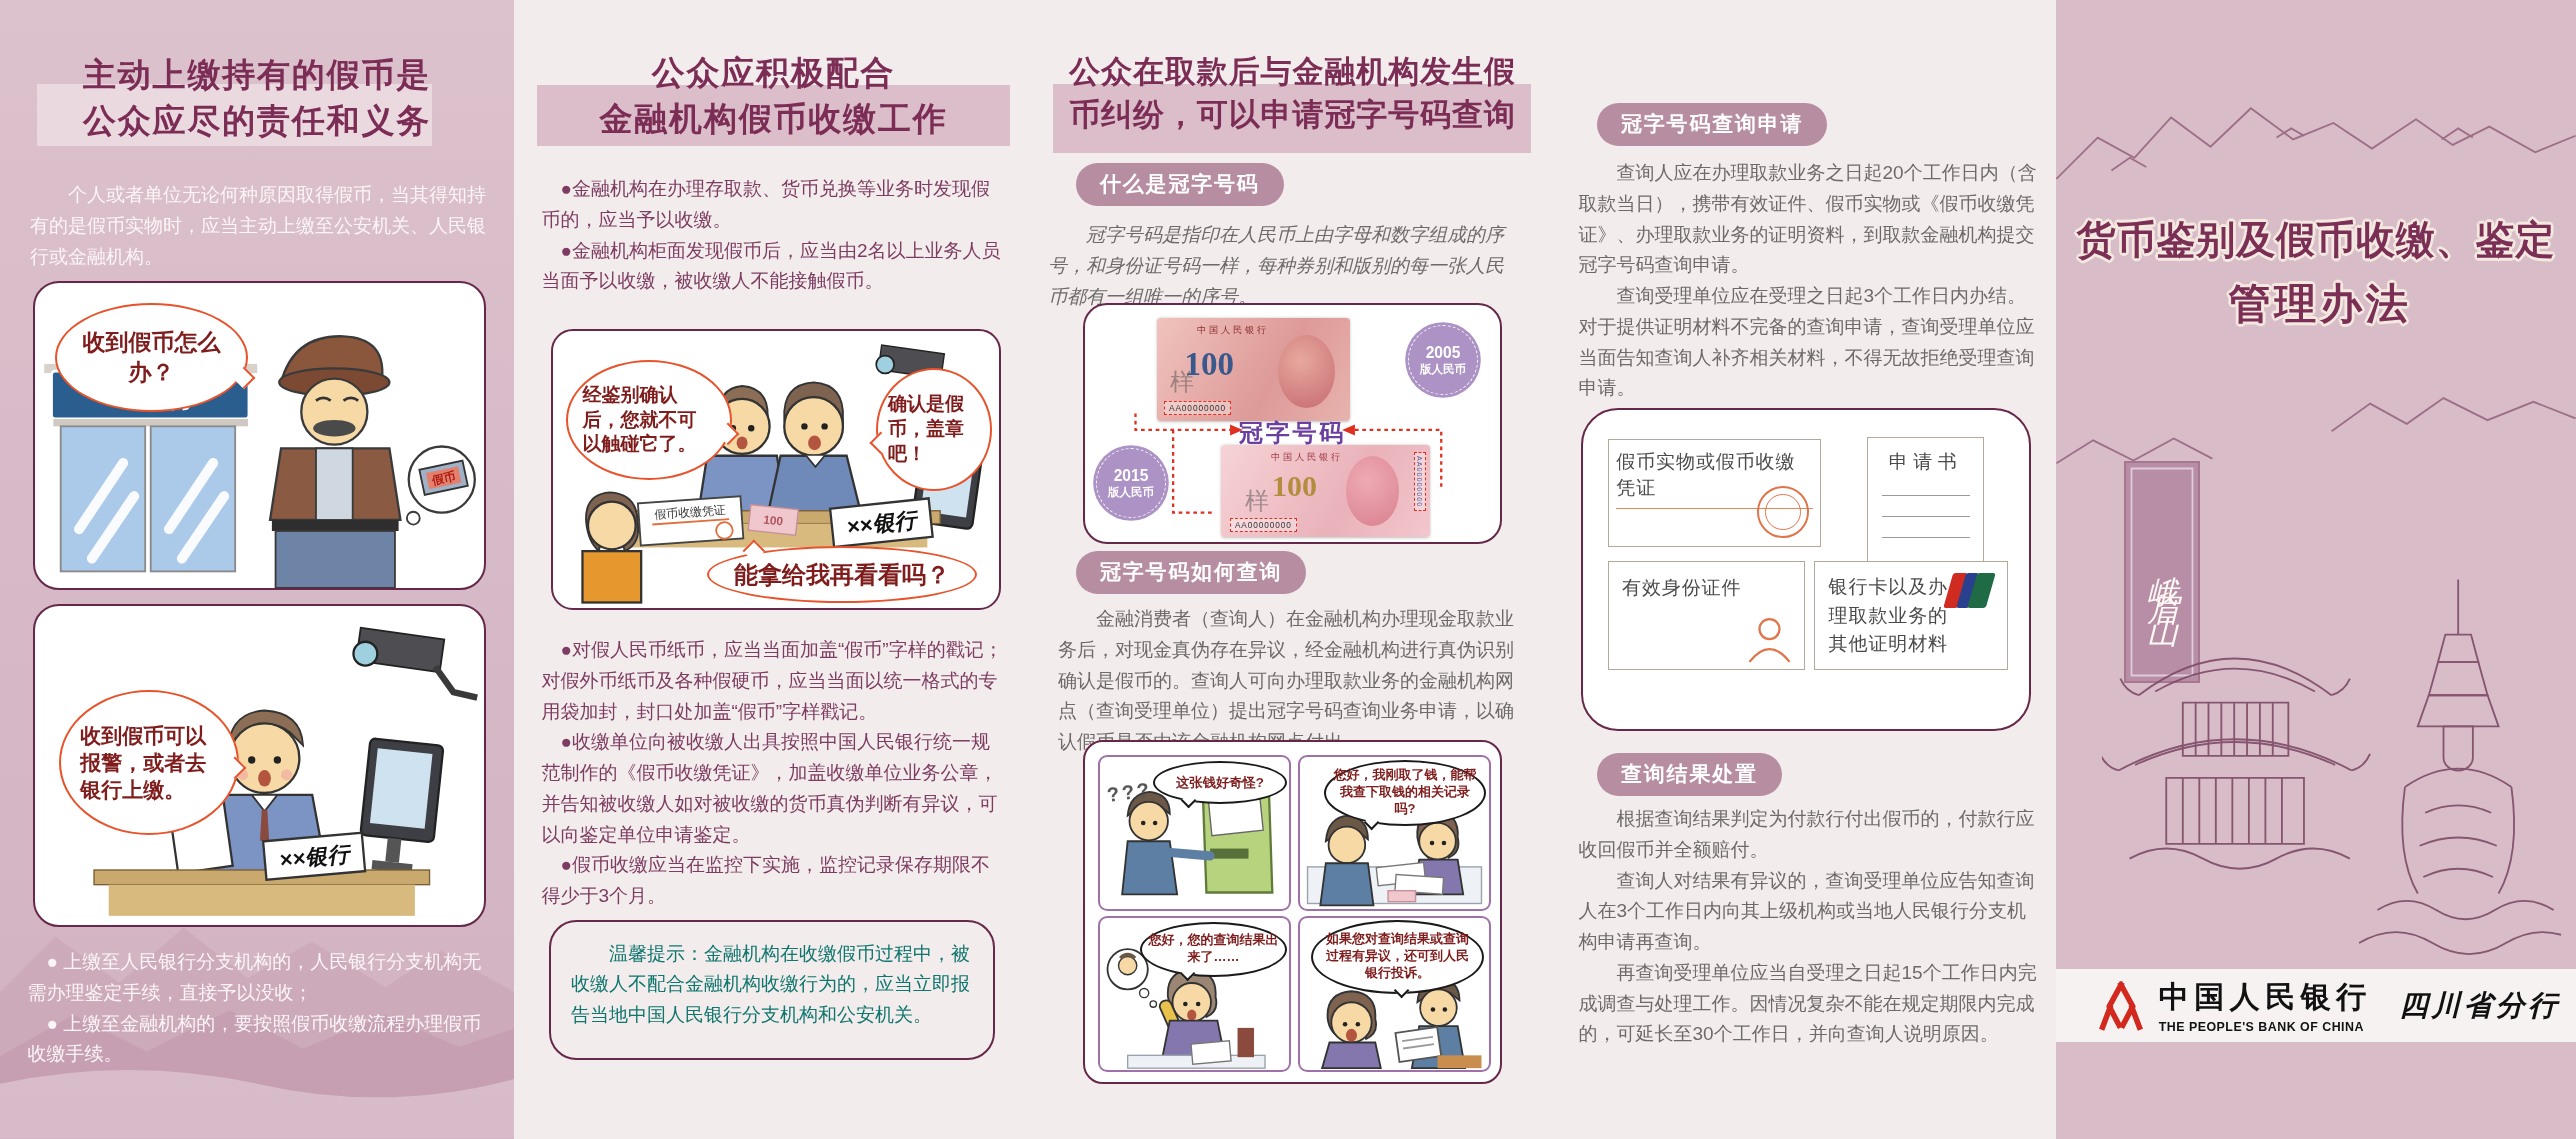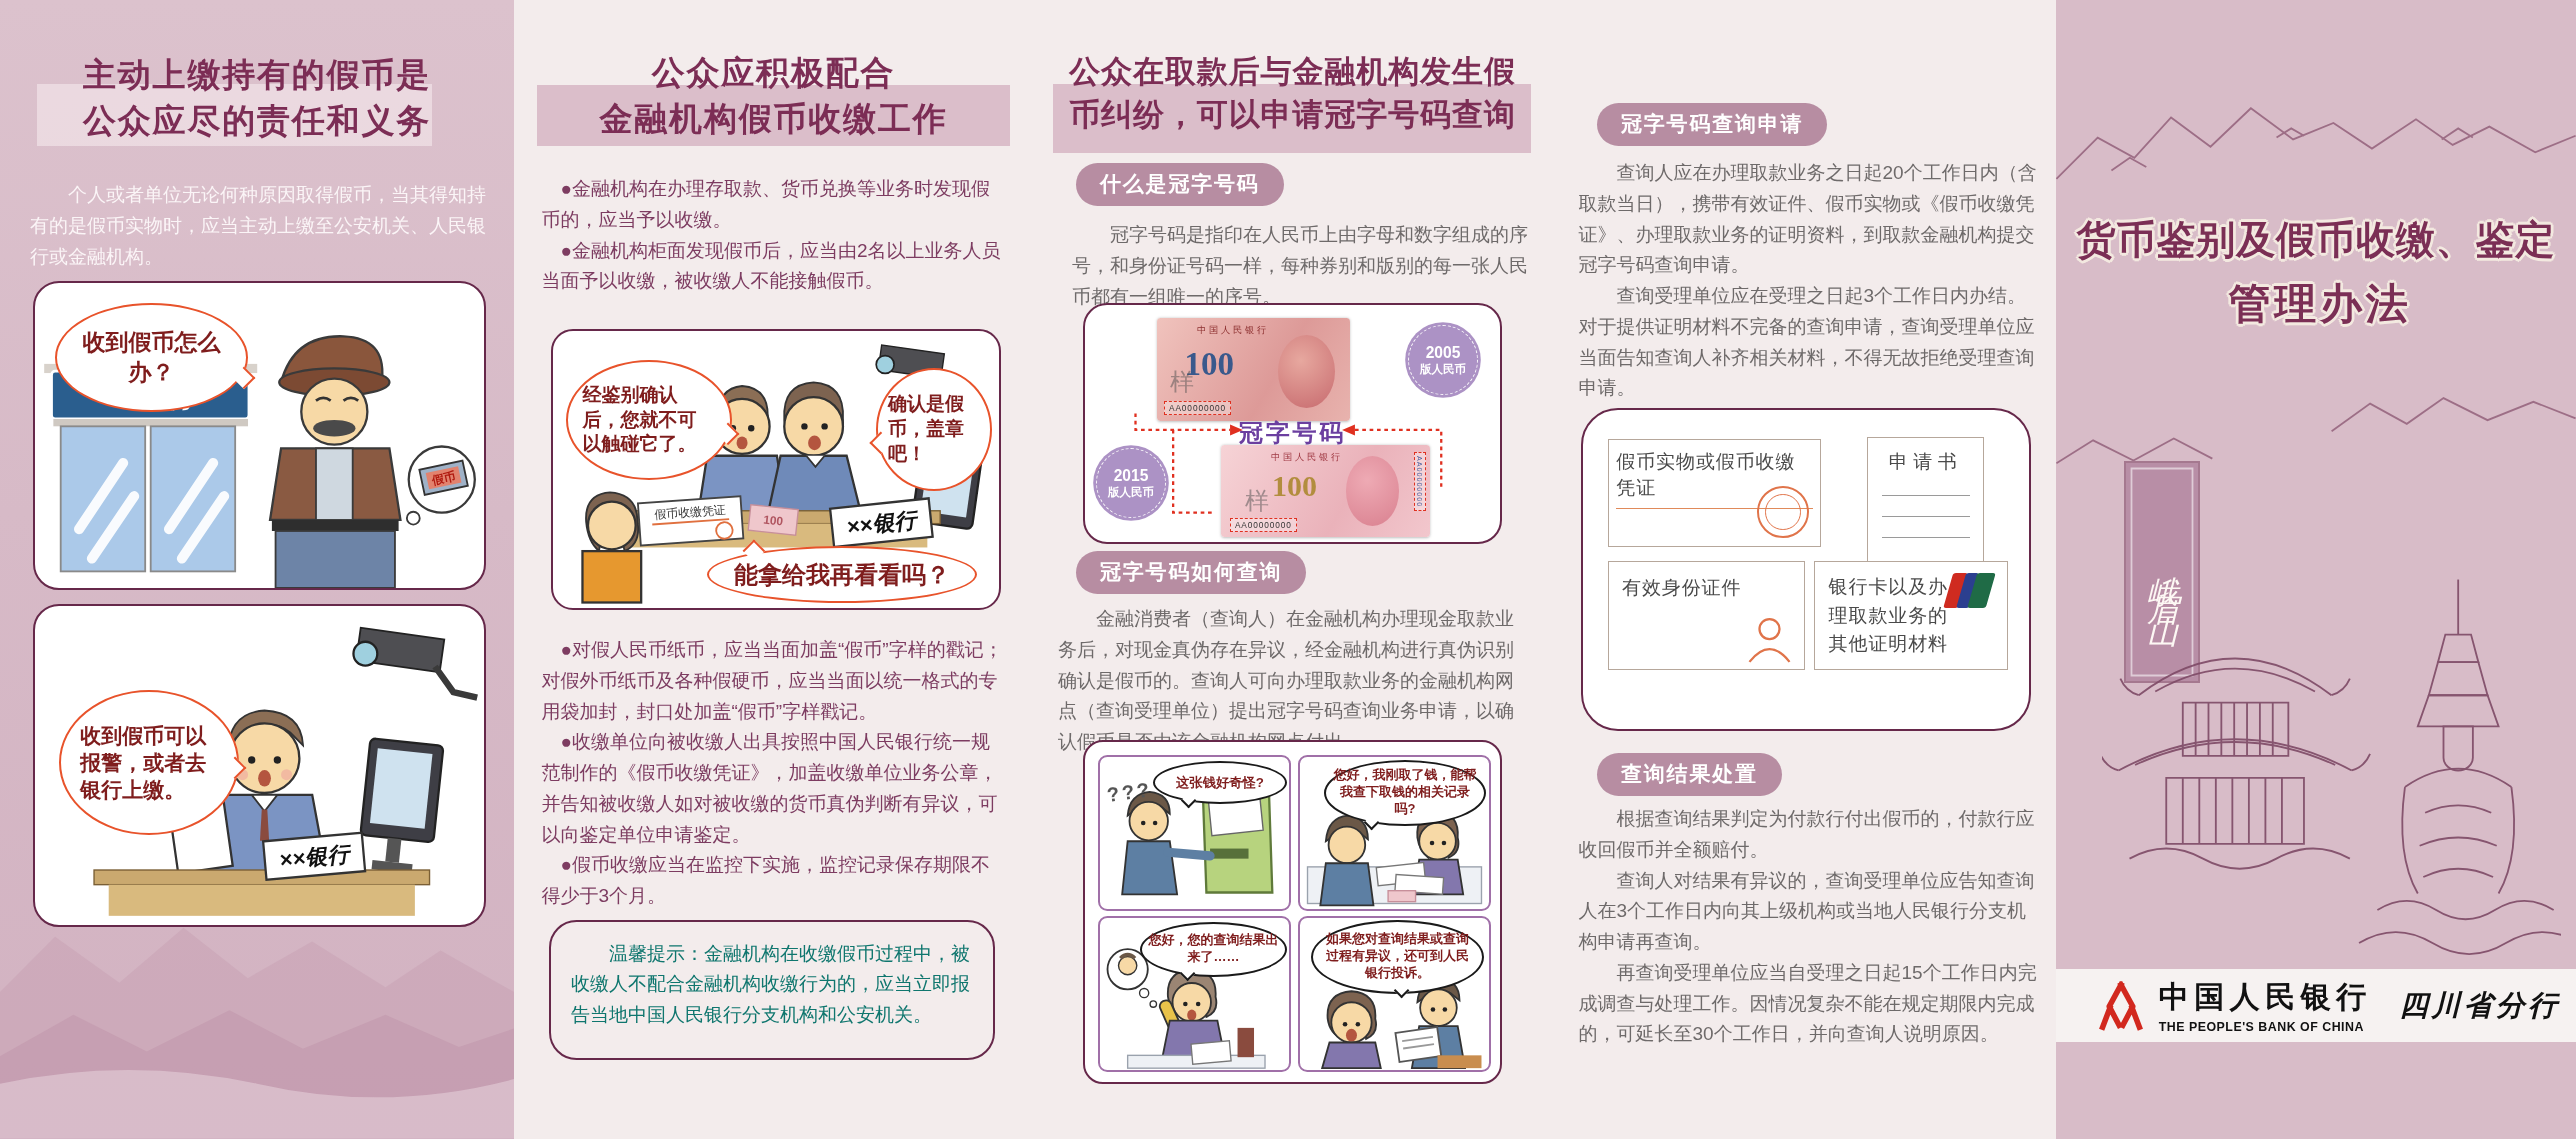--- a/index.html
+++ b/index.html
@@ -168,20 +168,24 @@
           <rect x="250" y="252" width="108" height="42" fill="#ffffff" stroke="#333" stroke-width="2.5"></rect>
           <text x="304" y="282" text-anchor="middle" font-size="24" font-weight="bold" fill="#111" font-style="italic">××银行</text>
         </g>
       </svg>
       <div class="bubble" style="left:24px;top:84px;width:176px;height:141px;font-size:21px;font-weight:bold;">
         <span style="width:78%;text-align:left;">收到假币可以报警，或者去银行上缴。</span>
         <div class="tail" style="right:-5.5px;top:48%;transform:rotate(-45deg);"></div>
       </div>
     </div>
 
+    <div class="para bullets white-text" style="left:27.5px;top:947px;width:465px;">
+      <p>● 上缴至人民银行分支机构的，人民银行分支机构无需办理鉴定手续，直接予以没收；</p>
+      <p>● 上缴至金融机构的，要按照假币收缴流程办理假币收缴手续。</p>
+    </div>
   </div>
 
   <div class="panel p2">
     <div class="band" style="left:23px;top:85px;width:473px;height:61px;"></div>
     <div class="serif-title" style="position:absolute;left:0;width:100%;top:51px;font-size:33px;">
       <div>公众应积极配合</div>
       <div>金融机构假币收缴工作</div>
     </div>
 
     <div class="para bullets maroon" style="left:27.5px;top:174px;width:466px;color:#7d3c61;">
@@ -259,21 +263,21 @@
   </div>
 
   <div class="panel p3">
     <div class="band" style="left:20px;top:84px;width:478px;height:69px;"></div>
     <div class="serif-title" style="position:absolute;left:0;width:100%;top:51px;font-size:31px;letter-spacing:0.9px;">
       <div>公众在取款后与金融机构发生假</div>
       <div>币纠纷，可以申请冠字号码查询</div>
     </div>
 
     <div class="pill" style="left:43px;top:163px;">什么是冠字号码</div>
-    <div class="para" style="left:39px;top:220px;width:470px;">
+    <div class="para" style="left:15px;top:220px;width:470px;font-style:italic;">
       <p>冠字号码是指印在人民币上由字母和数字组成的序号，和身份证号码一样，每种券别和版别的每一张人民币都有一组唯一的序号。</p>
     </div>
 
     <div class="card" style="left:50px;top:303px;width:415px;height:237px;border-radius:24px;">
       <div class="bn" style="left:72px;top:13px;width:193px;height:103px;background:linear-gradient(120deg,#f0c3bd,#dd9a98 60%,#e8b3ae);">
         <div class="bn-title" style="left:40px;top:6.4px;">中国人民银行</div>
         <div class="bn-100" style="left:27.5px;top:27.5px;font-size:33px;color:#39598c;">100</div>
         <div class="specimen" style="left:13px;top:48px;">样</div>
         <div class="portrait" style="right:14.7px;top:16.5px;width:57px;height:73px;background:radial-gradient(circle at 40% 35%,#e7a89f,#c76a6e);"></div>
         <div class="serial" style="left:7.3px;bottom:6.4px;">AA00000000</div>

